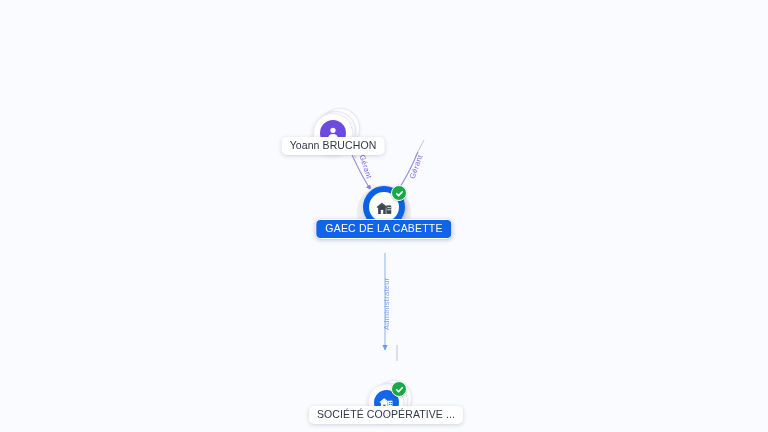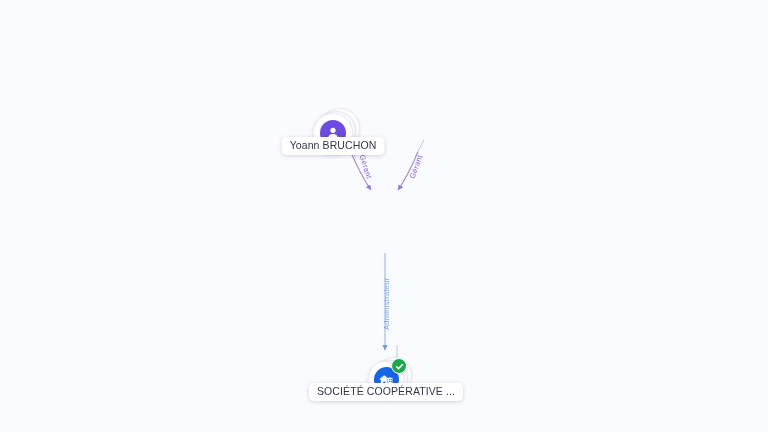--- a/index.html
+++ b/index.html
@@ -254,22 +254,46 @@
             <circle cx="12" cy="8" r="3.9"></circle>
             <path d="M4.6 20c0-4.1 3.3-6.4 7.4-6.4s7.4 2.3 7.4 6.4z"></path>
           </svg>
         </div>
       </div>
     </div>
     <div class="node-label person-label">Yoann BRUCHON</div>
   </div>
 
 
-
-  <div class="node" style="left:386px; top:379px; width:36px; height:36px;">
+  <div class="node" style="left:384px; top:212px; width:42px; height:50px;">
+    <div class="pin-halo"></div>
+    <div class="pin-wrap">
+      <div class="pin-shape"></div>
+      <div class="pin-inner">
+        <svg width="17" height="17" viewBox="0 0 24 24">
+          <path d="M3 21V11.4L8.4 7.1l5.4 4.3V21z" fill="#3d4654"></path>
+          <path d="M1.9 11.6L8.4 6.3l6.5 5.3" fill="none" stroke="#3d4654" stroke-width="1.7" stroke-linecap="round" stroke-linejoin="round"></path>
+          <rect x="14.6" y="9.1" width="6.9" height="11.9" fill="#3d4654"></rect>
+          <rect x="16.3" y="11.2" width="1.7" height="1.7" fill="#ffffff"></rect>
+          <rect x="18.9" y="11.2" width="1.7" height="1.7" fill="#ffffff"></rect>
+          <rect x="16.3" y="14.3" width="1.7" height="1.7" fill="#ffffff"></rect>
+          <rect x="18.9" y="14.3" width="1.7" height="1.7" fill="#ffffff"></rect>
+          <rect x="6.8" y="15.4" width="3.4" height="5.6" fill="#ffffff"></rect>
+        </svg>
+      </div>
+      <div class="badge-check pin-badge">
+        <svg width="9" height="9" viewBox="0 0 24 24" fill="none" stroke="#ffffff" stroke-width="4.2" stroke-linecap="round" stroke-linejoin="round">
+          <path d="M4.5 12.6L9.6 17.6L19.4 7.2"></path>
+        </svg>
+      </div>
+    </div>
+    <div class="pin-label">GAEC DE LA CABETTE</div>
+  </div>
+
+  <div class="node" style="left:386px; top:402px; width:36px; height:36px;">
     <div class="circ-stack">
       <div class="circ-ghost g1"></div>
       <div class="circ-ghost g2"></div>
       <div class="circ-front">
         <div class="circ-icon">
           <svg width="15" height="15" viewBox="0 0 24 24">
             <path d="M3 21V11.4L8.4 7.1l5.4 4.3V21z" fill="#ffffff"></path>
             <path d="M1.9 11.6L8.4 6.3l6.5 5.3" fill="none" stroke="#ffffff" stroke-width="1.8" stroke-linecap="round" stroke-linejoin="round"></path>
             <rect x="14.6" y="9.1" width="6.9" height="11.9" fill="#ffffff"></rect>
             <rect x="16.3" y="11.2" width="1.7" height="1.7" fill="#1565e8"></rect>

